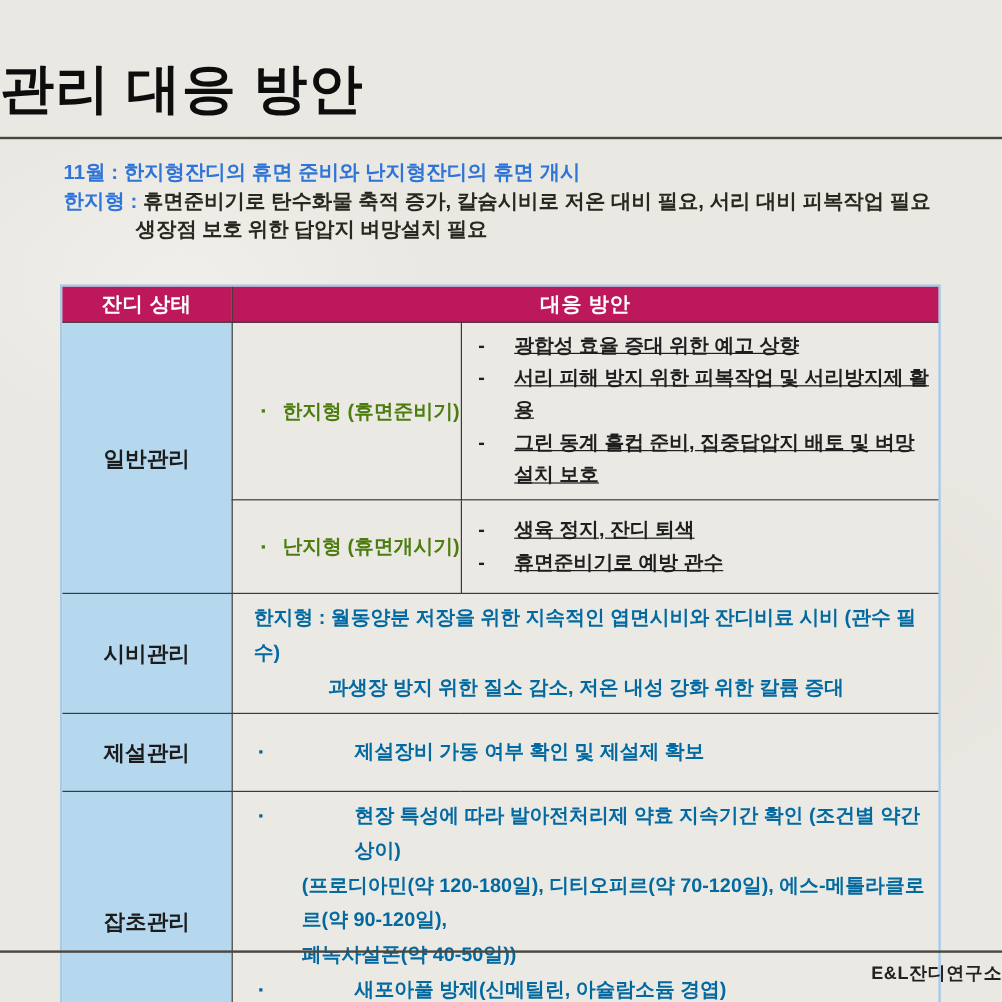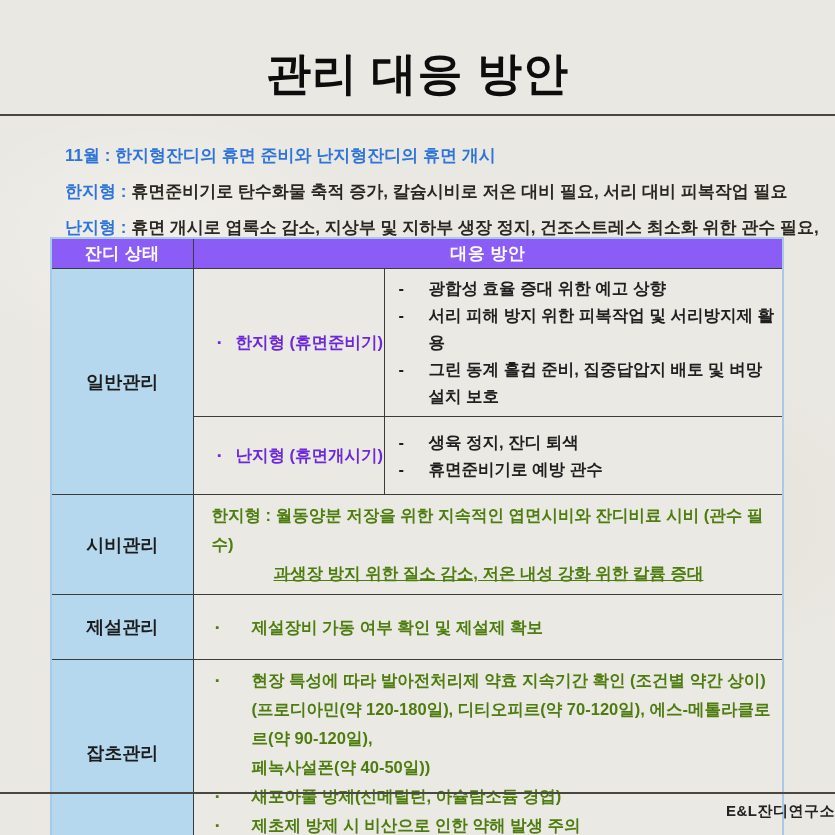--- a/index.html
+++ b/index.html
@@ -10,90 +10,89 @@
     background-image:
       radial-gradient(ellipse 320px 200px at 18% 28%, rgba(255,255,255,.30), transparent 65%),
       radial-gradient(ellipse 420px 260px at 78% 62%, rgba(208,203,192,.22), transparent 65%),
       radial-gradient(ellipse 260px 180px at 55% 85%, rgba(255,255,255,.18), transparent 60%);
     color:#222;
   }
   .page{position:relative;width:835px;height:835px;}
 
   .title{
     position:absolute;top:44px;left:0;width:100%;
-    text-align:center;font-size:45px;font-weight:900;color:#0d0d0d;
+    text-align:left;font-size:45px;font-weight:900;color:#0d0d0d;
     letter-spacing:1px;margin:0;
   }
   .rule{position:absolute;left:0;width:835px;background:#4a4741;}
   .rule-top{top:114px;height:2px;}
   .rule-bottom{top:792px;height:2px;}
 
   .intro{position:absolute;left:53px;top:132px;font-size:17px;line-height:24px;font-weight:600;color:#29271f;}
-  .intro p{margin:12px;}
+  .intro p{margin:0;}
   .blue{color:#2f74d9;font-weight:700;}
   .intro .cont{padding-left:60px;font-family:Liberation Serif, serif;}
 
   .table-wrap{
     position:absolute;left:50px;top:237px;width:734px;
     border:2px solid #a6cbe9;background:#ebe9e3;box-sizing:border-box;
   }
   table.mgmt{border-collapse:collapse;width:100%;table-layout:fixed;}
   .mgmt th,.mgmt td{border:1px solid #3b3b3b;padding:0;vertical-align:middle;}
   .mgmt tr:first-child > *{border-top:none;}
   .mgmt tr > *:first-child{border-left:none;}
   .mgmt tr > *:last-child{border-right:none;}
   .mgmt tr:last-child > td{border-bottom:none;}
 
   .mgmt th{
-    background:#8b5cf6;color:#fff;font-size:17px;font-weight:700;
+    background:#be185d;color:#fff;font-size:17px;font-weight:700;
     height:29px;text-align:center;letter-spacing:.5px;
   }
   td.cat{
     background:#b5d8ef;text-align:center;
     font-size:18px;font-weight:700;color:#1c1c1c;margin-top:19px;
   }
   tr.r-g1{height:122px;}
   tr.r-g2{height:78px;}
   tr.r-fert{height:88px;}
   tr.r-snow{height:65px;}
   tr.r-weed{height:140px;}
 
-  td.sub-label{font-size:16.5px;font-weight:600;color:#6d28d9;padding-left:24px;}
+  td.sub-label{font-size:16.5px;font-weight:600;color:#4d7c0f;padding-left:24px;}
   .sq{font-size:11px;margin-right:14px;position:relative;top:-2px;}
 
   td.dash-cell{padding:6px 6px 6px 0;}
   .dash-item{display:flex;align-items:flex-start;line-height:27px;font-size:16.5px;font-weight:600;color:#1f1f1f;}
   .dash{flex:0 0 auto;width:30px;padding-left:14px;text-align:left;}
-  .dash-item .txt{flex:1 1 auto;}
+  .dash-item .txt{flex:1 1 auto;text-decoration:underline;}
 
-  td.content{font-size:16.5px;font-weight:600;color:#4d7c0f;line-height:29px;padding:6px 10px 6px 18px;}
-  .fert-cont{padding-left:62px;text-decoration:underline;}
+  td.content{font-size:16.5px;font-weight:600;color:#0369a1;line-height:29px;padding:6px 10px 6px 18px;}
+  .fert-cont{padding-left:62px;}
 
   .sq-item{display:flex;align-items:flex-start;line-height:29px;}
   .sq-item .sq2{flex:0 0 auto;width:36px;padding-left:4px;font-size:11px;line-height:29px;}
-  .sq-item .txt{flex:1 1 auto;}
+  .sq-item .txt{flex:1 1 auto;margin-left:44px;}
   .cont-line{padding-left:40px;}
 
   .footer-text{
     position:absolute;top:802px;left:0;width:100%;text-align:right;
     font-size:15px;font-weight:600;color:#222;letter-spacing:.5px;
   }
 </style>
 </head>
 <body>
 
 <div class="page">
 
   <h1 class="title">관리 대응 방안</h1>
   <div class="rule rule-top"></div>
 
   <div class="intro">
     <p><span class="blue">11월 : 한지형잔디의 휴면 준비와 난지형잔디의 휴면 개시</span></p>
     <p><span class="blue">한지형 :</span> <span>휴면준비기로 탄수화물 축적 증가, 칼슘시비로 저온 대비 필요, 서리 대비 피복작업 필요</span></p>
-    <p><span class="blue">난지형 :</span> <span>휴면 개시로 엽록소 감소, 지상부 및 지하부 생장 정지, 건조스트레스 최소화 위한 관수 필요,</span></p>
     <p class="cont">생장점 보호 위한 답압지 벼망설치 필요</p>
   </div>
 
   <div class="table-wrap">
     <table class="mgmt">
       <colgroup>
           <col style="width:141px">
           <col style="width:191px">
           <col>
         </colgroup>

